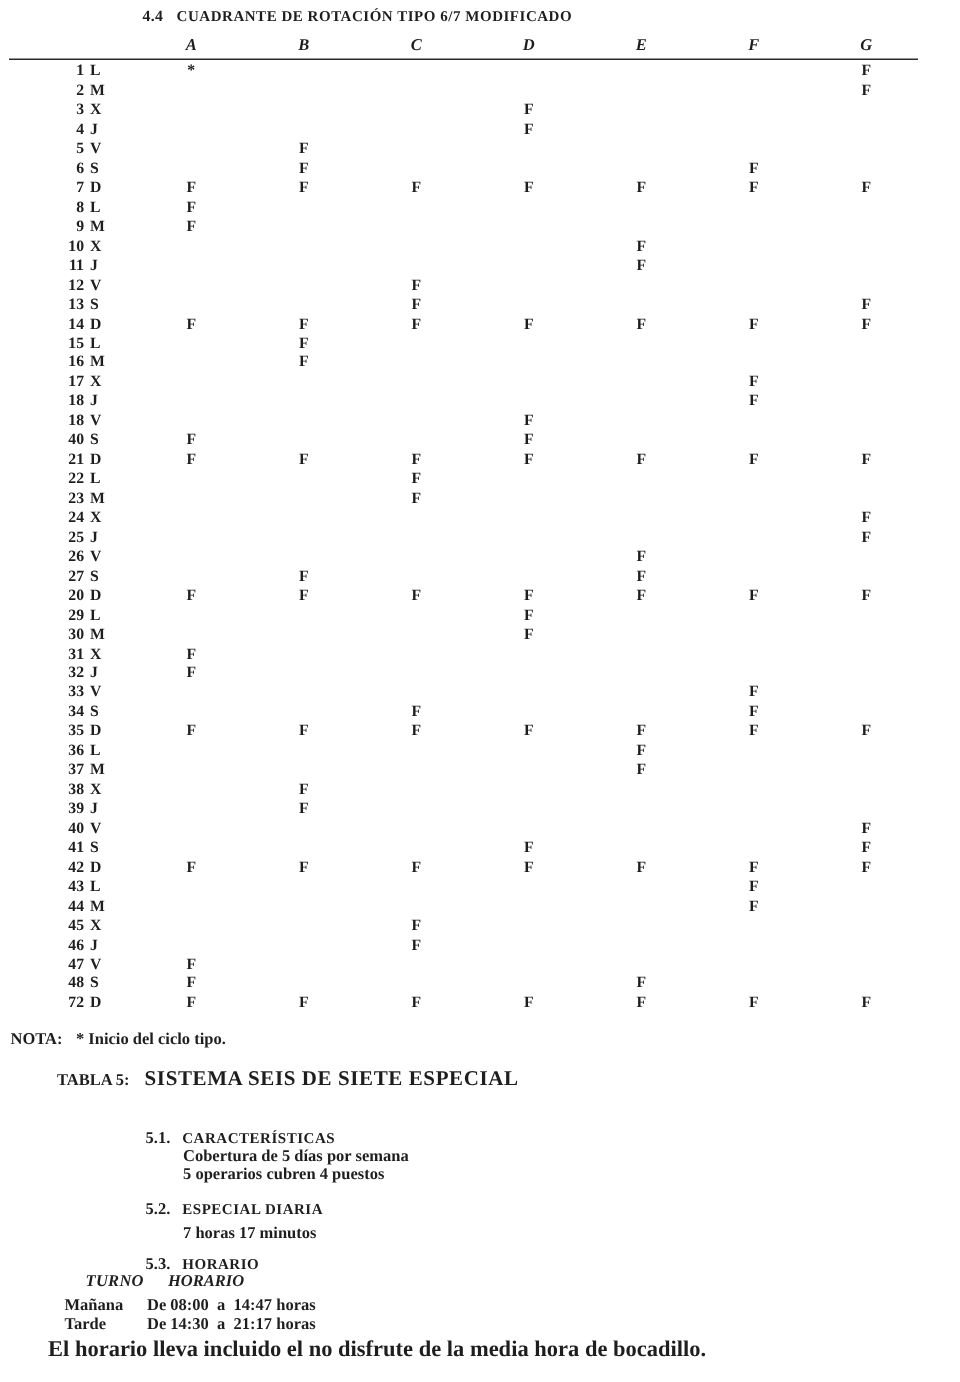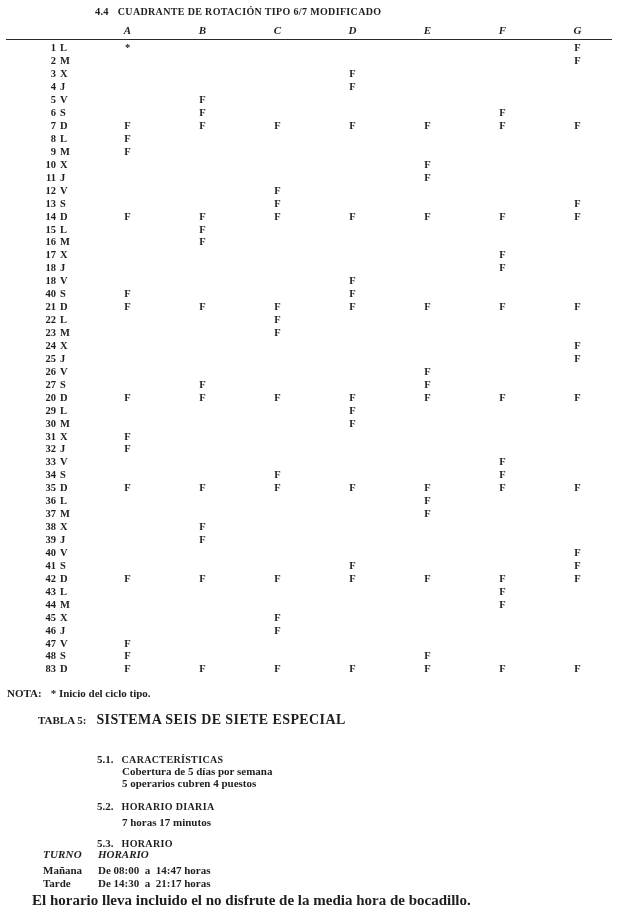--- a/index.html
+++ b/index.html
@@ -43,21 +43,21 @@
   .sec-head { white-space:nowrap; }
   .sec-head .shead { margin-left:8px; font-size:10px; letter-spacing:0.35px; }
   .sec-lines { padding-left:25px; line-height:12.4px; }
   .sec-52 .sec-lines { margin-top:3.5px; }
 
   .schedule { top:848px; left:43px; font-size:11px; }
   .sch-row { display:flex; line-height:12.3px; }
   .sch-c1 { width:55px; }
   .sch-c2 { white-space:pre; }
   .sch-head { font-style:italic; margin-bottom:4px; }
-  .sch-head .sch-c1 { letter-spacing:0.2px; }
+  .sch-head .sch-c1 { letter-spacing:0.2px;margin-left:14px; }
 
   .footnote { top:892px; left:32px; font-size:15px; white-space:nowrap; }
 </style>
 </head>
 <body>
 
 <div class="abs doc-title">
   <span class="tnum">4.4</span><span class="ttext">CUADRANTE DE ROTACIÓN TIPO 6/7 MODIFICADO</span>
 </div>
 
@@ -692,21 +692,21 @@
         <span class="tcell">F</span>
         <span class="tcell"></span>
         <span class="tcell"></span>
         <span class="tcell"></span>
         <span class="tcell">F</span>
         <span class="tcell"></span>
         <span class="tcell"></span>
       </div>
       <div class="trow">
         <span class="rlabel">
-          <span class="rnum">83</span>
+          <span class="rnum">72</span>
           <span class="rday">D</span>
         </span>
         <span class="tcell">F</span>
         <span class="tcell">F</span>
         <span class="tcell">F</span>
         <span class="tcell">F</span>
         <span class="tcell">F</span>
         <span class="tcell">F</span>
         <span class="tcell">F</span>
       </div>
@@ -726,21 +726,21 @@
     <span>5.1.</span><span class="shead">CARACTERÍSTICAS</span>
   </div>
   <div class="sec-lines">
     <div>Cobertura de 5 días por semana</div>
     <div>5 operarios cubren 4 puestos</div>
   </div>
 </div>
 
 <div class="abs section sec-52">
   <div class="sec-head">
-    <span>5.2.</span><span class="shead">HORARIO DIARIA</span>
+    <span>5.2.</span><span class="shead">ESPECIAL DIARIA</span>
   </div>
   <div class="sec-lines">
     <div>7 horas 17 minutos</div>
   </div>
 </div>
 
 <div class="abs section sec-53">
   <div class="sec-head">
     <span>5.3.</span><span class="shead">HORARIO</span>
   </div>

